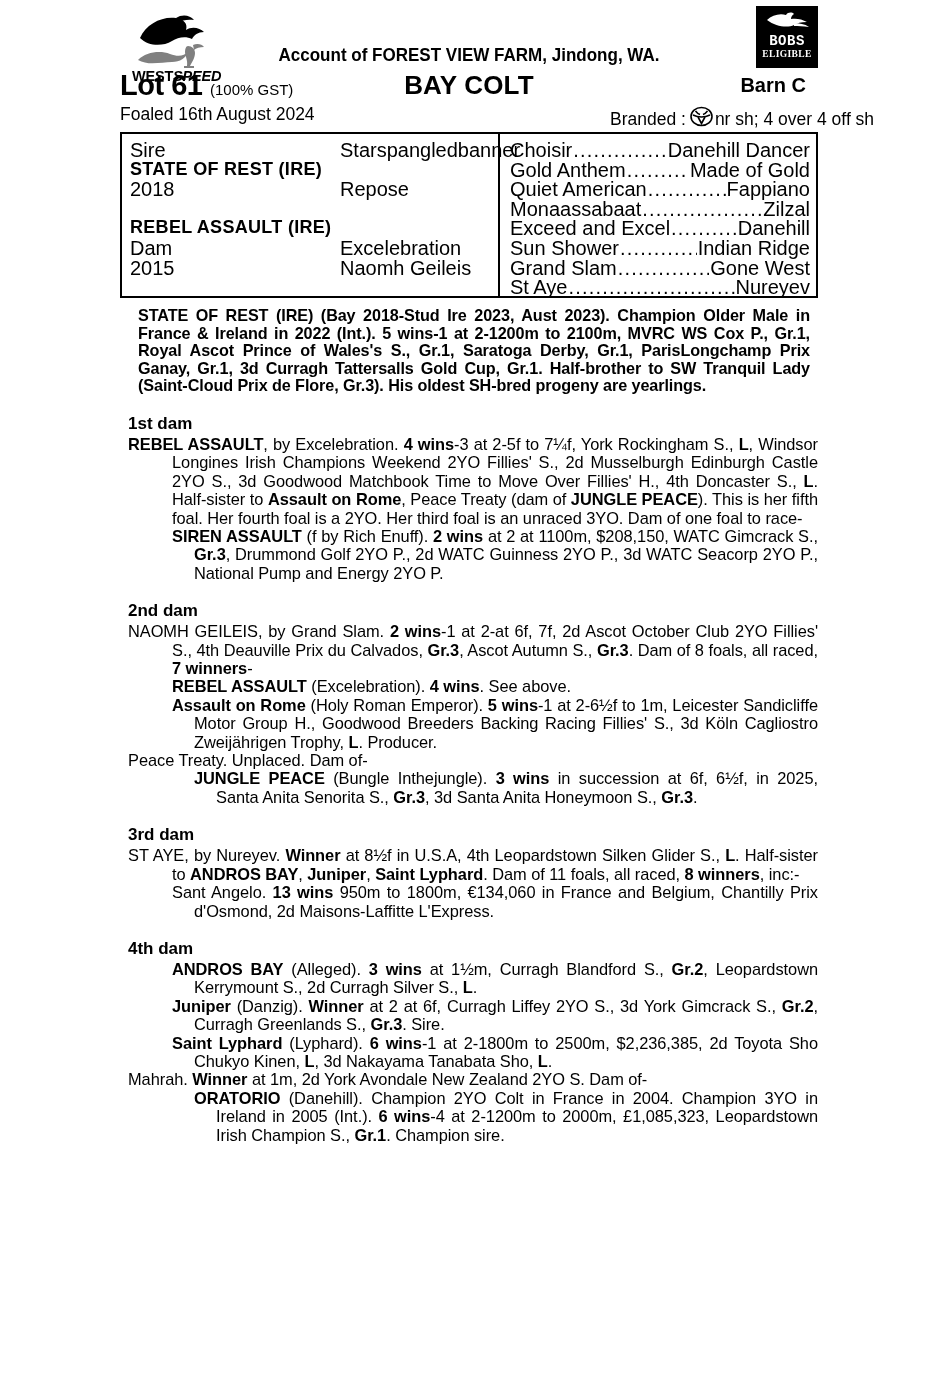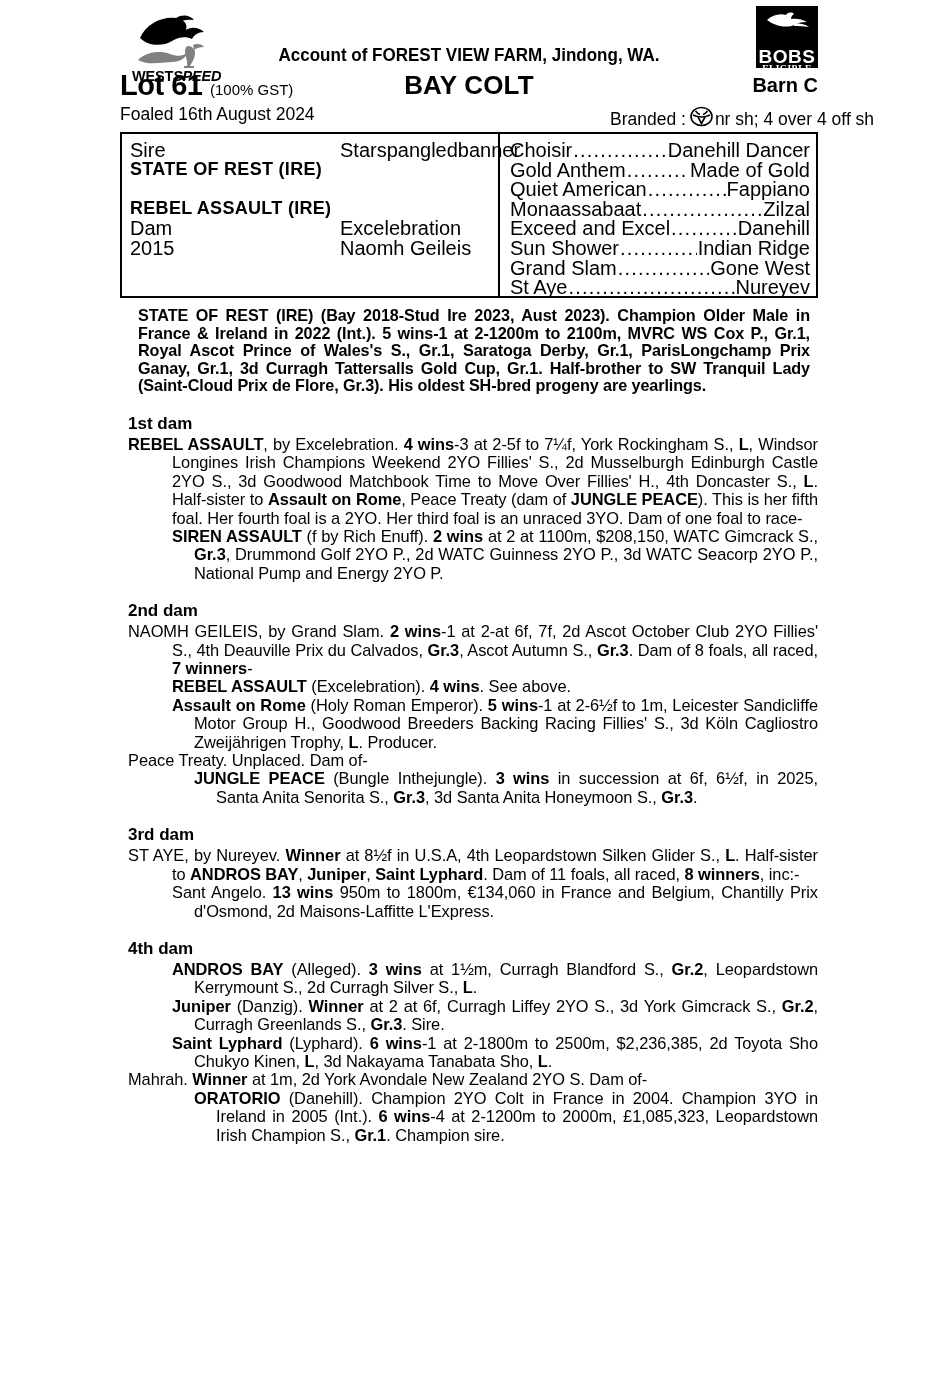--- a/index.html
+++ b/index.html
@@ -50,26 +50,26 @@
     top: 6px;
     width: 62px;
     height: 62px;
     background: #000;
     color: #fff;
     text-align: center;
     overflow: hidden;
   }
   .bobs-horse { margin-top: 5px; }
   .bobs-title {
-    font-family: Liberation Sans, sans-serif;
-    font-weight: 700;
-    font-size: 19px;
+    font-family: Liberation Mono, monospace;
+    font-weight: 700;
+    font-size: 14px;
     line-height: 15px;
     letter-spacing: 0.5px;
-    margin-top: 16px;
+    margin-top: 1px;
   }
   .bobs-sub {
     font-family: "Liberation Serif", serif;
     font-weight: 700;
     font-size: 9.5px;
     line-height: 11px;
     letter-spacing: 0.4px;
   }
   .account-line {
     position: absolute;
@@ -103,21 +103,21 @@
   .colt {
     position: absolute;
     left: 0; right: 0; top: 2px;
     text-align: center;
     font-size: 26px;
     font-weight: 700;
     letter-spacing: 0.2px;
   }
   .barn {
     position: absolute;
-    right: 0; top: 6px;
+    right: 12px; top: 6px;
     font-size: 20px;
     font-weight: 700;
   }
   .foaled-row {
     position: absolute;
     left: 0; right: 0;
     top: 104px;
     height: 26px;
     font-size: 17.5px;
   }
@@ -282,20 +282,24 @@
 
   <div class="ped">
     <div class="vline"></div>
 
     <div class="left">
       <div class="ped-line">
         <span>Sire</span>
         <span class="ped-col2">Starspangledbanner</span>
       </div>
       <div class="ped-line big">STATE OF REST (IRE)</div>
+      <div class="ped-line">
+        <span>2018</span>
+        <span class="ped-col2">Repose</span>
+      </div>
       <div class="ped-line">&nbsp;</div>
       <div class="ped-line big">REBEL ASSAULT (IRE)</div>
       <div class="ped-line">
         <span>Dam</span>
         <span class="ped-col2">Excelebration</span>
       </div>
       <div class="ped-line">
         <span>2015</span>
         <span class="ped-col2">Naomh Geileis</span>
       </div>

